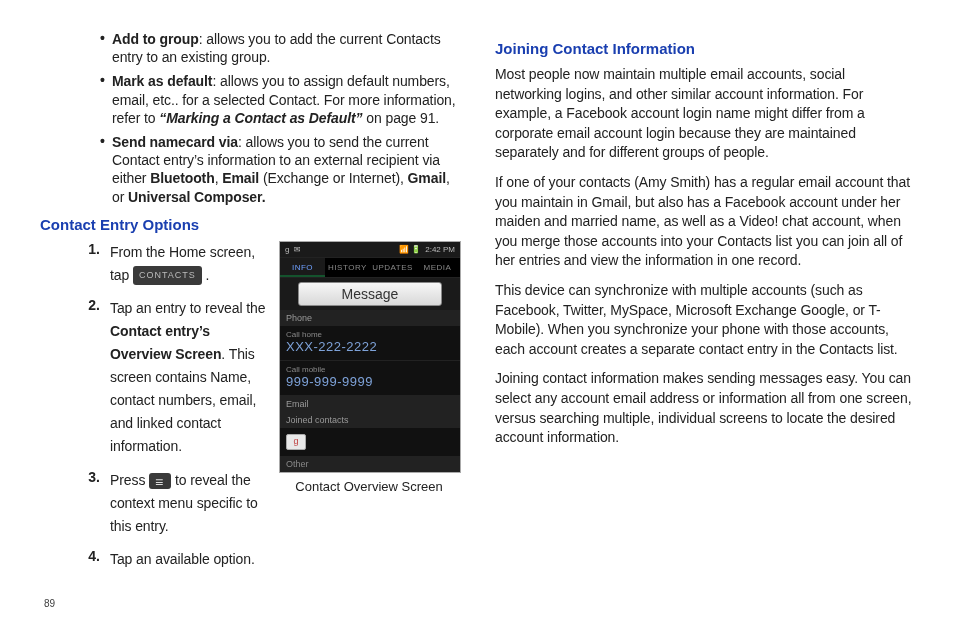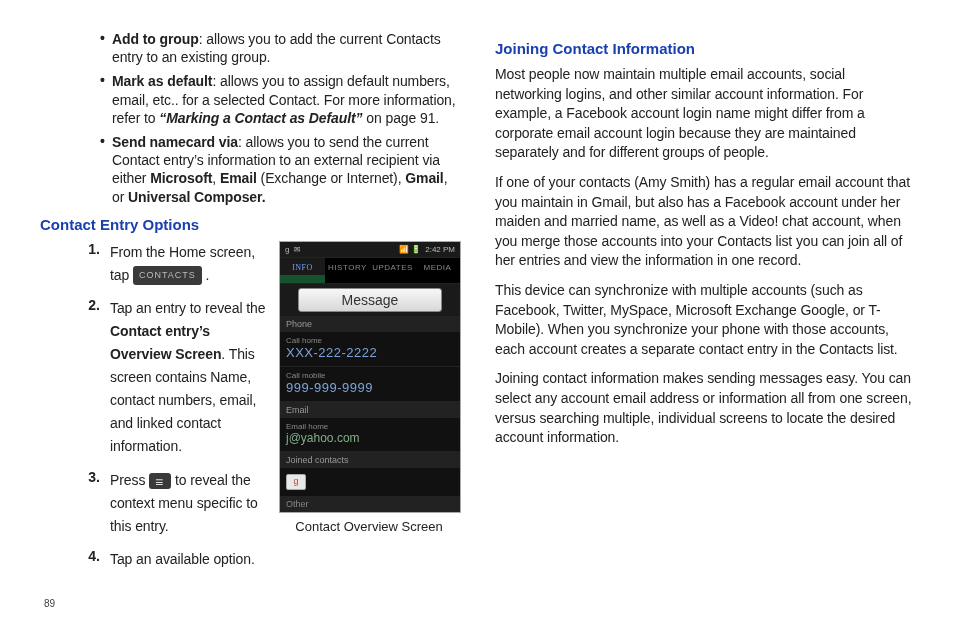--- a/index.html
+++ b/index.html
@@ -113,21 +113,21 @@
   }
   .avatar {
     width:38px; height:38px; background:#8a6d5e;
     display:flex; align-items:center; justify-content:center;
   }
   .avatar-face { width:22px;height:22px;border-radius:50%;background:#e8c4a8; position:relative;}
   .avatar-face::after{content:"";position:absolute;top:-4px;left:2px;right:2px;height:10px;background:#5a3a28;border-radius:50% 50% 0 0;}
   .contact-name { color:#7aa7e8; font-size:14px; margin-left:8px; }
   .tabs-row { display:flex; background:#000; border-top:1px solid #222; border-bottom:1px solid #222;}
   .tab { flex:1; text-align:center; font-size:8px; padding:5px 0; color:#888; letter-spacing:0.5px;}
-  .tab.active { color:#6fa0ff; background:#1a1a1a; border-bottom:8px solid #14532d; padding-bottom:3px;font-family:Liberation Serif, serif;}
+  .tab.active { color:#6fa0ff; background:#1a1a1a; border-bottom:2px solid #14532d; padding-bottom:3px;}
   .msg-btn-row { background:#1a1a1a; padding:4px 18px;}
   .msg-btn {
     background: linear-gradient(#f7f7f7,#d8d8d8);
     border:1px solid #888; border-radius:3px;
     text-align:center; padding:3px; font-size:14px; color:#333;
   }
   .section-label { background:#222; color:#999; font-size:9px; padding:3px 6px;}
   .field { padding:4px 6px 6px 6px; border-bottom:1px solid #222;}
   .field-label { color:#888; font-size:8px;}
   .field-value-blue { color:#7ea2d8; font-size:13px; letter-spacing:0.5px;}
@@ -173,21 +173,21 @@
       <div class="bullet-item">
         <div class="bullet-dot">•</div>
         <div class="bullet-body">
           <span class="bold">Mark as default</span><span>: allows you to assign default numbers, email, etc.. for a selected Contact. For more information, refer to </span><span class="italic bold">“Marking a Contact as Default”</span><span>  on page 91.</span>
         </div>
       </div>
 
       <div class="bullet-item">
         <div class="bullet-dot">•</div>
         <div class="bullet-body">
-          <span class="bold">Send namecard via</span><span>: allows you to send the current Contact entry’s information to an external recipient via either </span><span class="bold">Microsoft</span><span>, </span><span class="bold">Email</span><span> (Exchange or Internet), </span><span class="bold">Gmail</span><span>, or </span><span class="bold">Universal Composer.</span>
+          <span class="bold">Send namecard via</span><span>: allows you to send the current Contact entry’s information to an external recipient via either </span><span class="bold">Bluetooth</span><span>, </span><span class="bold">Email</span><span> (Exchange or Internet), </span><span class="bold">Gmail</span><span>, or </span><span class="bold">Universal Composer.</span>
         </div>
       </div>
 
     </div>
 
     <div class="h2">Contact Entry Options</div>
 
     <div class="phone-wrap">
       <div class="phone">
         <div class="statusbar">
@@ -206,24 +206,20 @@
         <div class="section-label">Phone</div>
         <div class="field">
           <div class="field-label">Call home</div>
           <div class="field-value-blue">XXX-222-2222</div>
         </div>
         <div class="field">
           <div class="field-label">Call mobile</div>
           <div class="field-value-blue">999-999-9999</div>
         </div>
         <div class="section-label">Email</div>
-        <div class="field">
-          <div class="field-label">Email home</div>
-          <div class="field-value-green">j@yahoo.com</div>
-        </div>
         <div class="section-label">Joined contacts</div>
         <div class="joined">
           <span class="google-chip">g</span>
         </div>
         <div class="other-label">Other</div>
       </div>
       <div class="caption">Contact Overview Screen</div>
     </div>
 
     <div class="steps">

